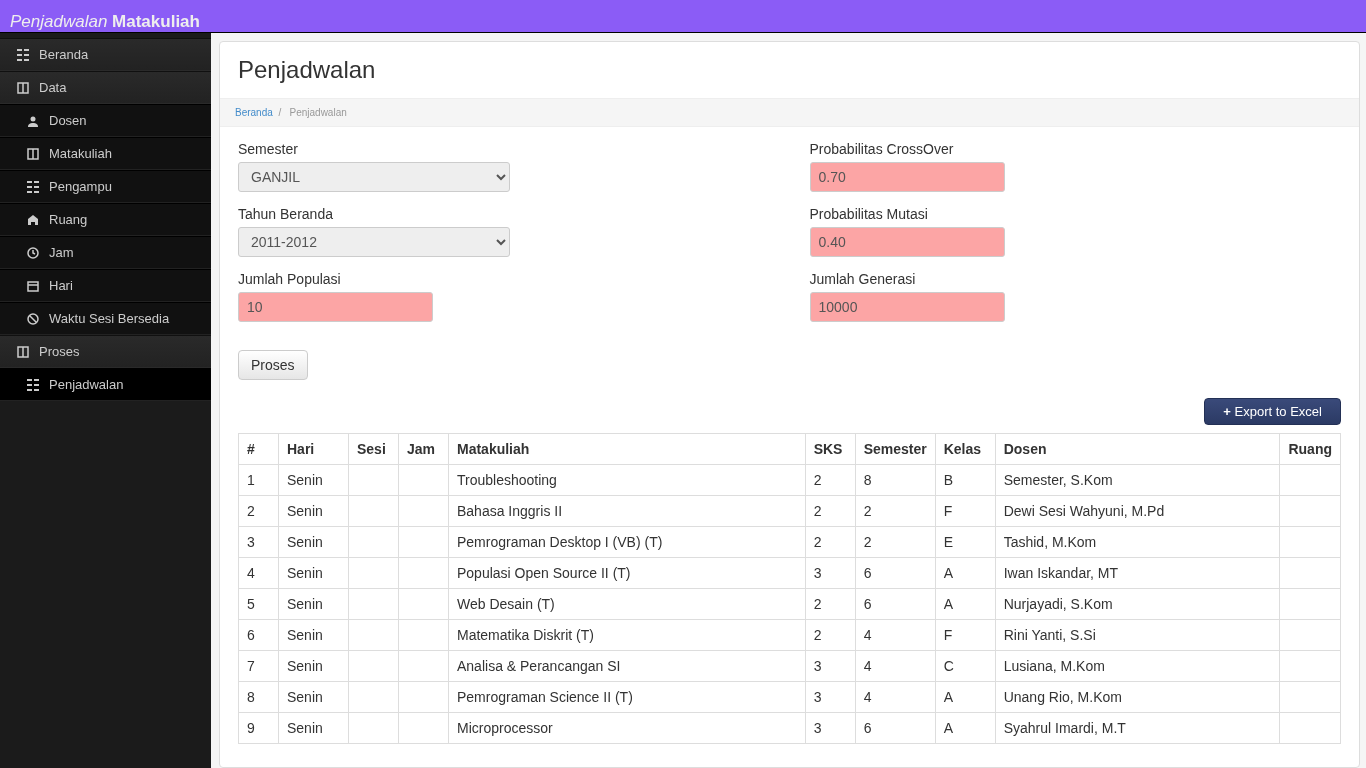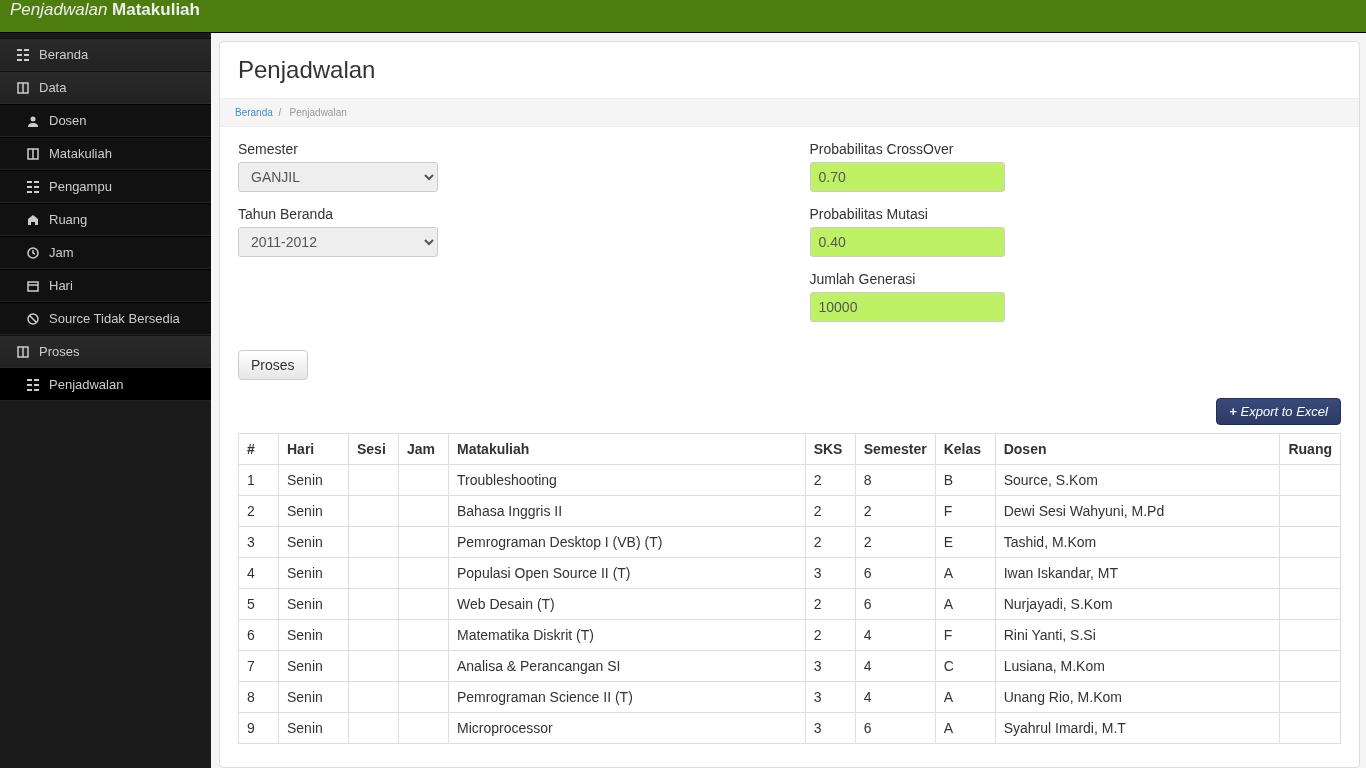--- a/index.html
+++ b/index.html
@@ -6,25 +6,25 @@
 body {
   font-family: "Helvetica Neue", Helvetica, Arial, sans-serif;
   font-size: 14px;
   color: #333;
   background: #fff;
   width: 1366px;
   height: 768px;
   overflow: hidden;
 }
 .topbar {
-  background: #4d7c0f;
+  background: #8b5cf6;
   border-bottom: 1px solid #000;
   height: 33px;
   display: flex;
-  align-items: flex-start;
+  align-items: flex-end;
   padding: 0 10px;
 }
 .topbar .brand {
   color: #eee;
   font-size: 17px;
 }
 .topbar .brand .italic { font-style: italic; font-weight: normal; }
 .topbar .brand .bold { font-weight: bold; }
 .body {
   display: flex;
@@ -93,41 +93,40 @@
 .form-area { padding: 14px 18px; display: flex; gap: 40px; }
 .col { flex: 1; }
 .form-group { margin-bottom: 14px; }
 .form-group label { display:block; font-size:14px; color:#333; margin-bottom:5px; }
 .form-group input[type=text], .form-group select {
   font-size: 14px;
   padding: 5px 8px;
   border: 1px solid #ccc;
   border-radius: 3px;
   color:#555;
-  background:#bef264;
+  background:#fca5a5;
 }
 .form-group input[type=text] { width: 195px; height:30px; }
-.form-group select { width: 200px; height: 30px; background:#eee; }
+.form-group select { width: 272px; height: 30px; background:#eee; }
 .btn {
   display:inline-block;
   padding: 6px 12px;
   border: 1px solid #ccc;
   background: linear-gradient(#fff,#e6e6e6);
   border-radius: 4px;
   font-size: 14px;
   color:#333;
   cursor:pointer;
 }
 .btn-dark {
   background: linear-gradient(#3a4a7a,#2b3a64);
   border: 1px solid #233055;
   color: #fff;
   font-size:13px;
-  padding:5px 12px;
-  font-style:italic;
+  padding:5px 18px;
 }
 .actions { padding: 0 18px 18px; }
 .export-row { padding: 0 18px 8px; text-align: right; }
 table.grid {
   width: calc(100% - 36px);
   margin: 0 18px 18px;
   border-collapse: collapse;
   font-size: 14px;
 }
 table.grid th, table.grid td {
@@ -229,21 +228,21 @@
         </span>
         <span>Hari</span>
       </div>
       <div class="nav-item sub">
         <span class="icon">
           <svg viewBox="0 0 12 12">
             <circle cx="6" cy="6" r="5" fill="none" stroke="currentColor" stroke-width="1.5"></circle>
             <line x1="2.5" y1="2.5" x2="9.5" y2="9.5" stroke="currentColor" stroke-width="1.5"></line>
           </svg>
         </span>
-        <span>Source Tidak Bersedia</span>
+        <span>Waktu Sesi Bersedia</span>
       </div>
       <div class="nav-item">
         <span class="icon">
           <svg viewBox="0 0 12 12">
             <path d="M1 1h5v10H1zM6 1h5v10H6z" fill="none" stroke="currentColor" stroke-width="1.5"></path>
           </svg>
         </span>
         <span>Proses</span>
       </div>
       <div class="nav-item sub active">
@@ -280,20 +279,24 @@
             <label>Semester</label>
             <select>
               <option>GANJIL</option>
             </select>
           </div>
           <div class="form-group">
             <label>Tahun Beranda</label>
             <select>
               <option>2011-2012</option>
             </select>
+          </div>
+          <div class="form-group">
+            <label>Jumlah Populasi</label>
+            <input type="text" value="10" style="">
           </div>
         </div>
         <div class="col">
           <div class="form-group">
             <label>Probabilitas CrossOver</label>
             <input type="text" value="0.70" style="">
           </div>
           <div class="form-group">
             <label>Probabilitas Mutasi</label>
             <input type="text" value="0.40" style="">
@@ -334,21 +337,21 @@
         <tbody id="tbody">
             <tr>
               <td>1</td>
               <td>Senin</td>
               <td></td>
               <td></td>
               <td>Troubleshooting</td>
               <td>2</td>
               <td>8</td>
               <td>B</td>
-              <td>Source, S.Kom</td>
+              <td>Semester, S.Kom</td>
               <td></td>
             </tr>
             <tr>
               <td>2</td>
               <td>Senin</td>
               <td></td>
               <td></td>
               <td>Bahasa Inggris II</td>
               <td>2</td>
               <td>2</td>

